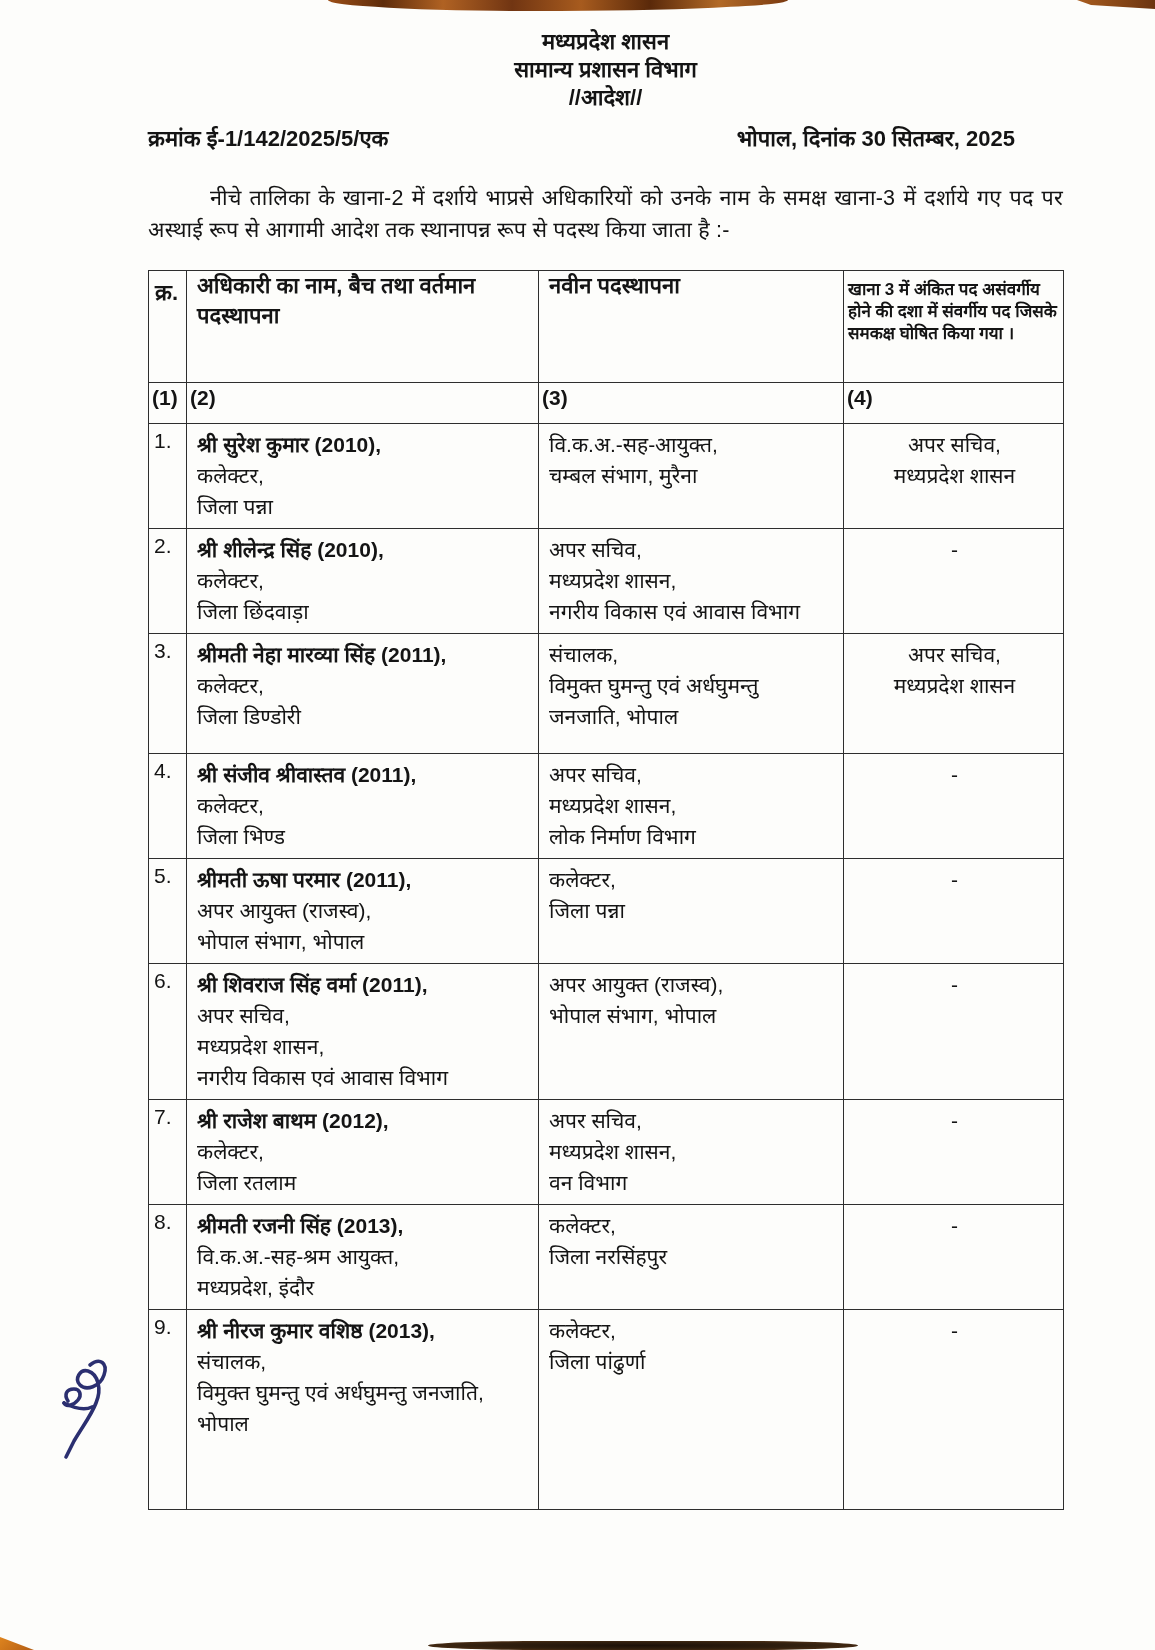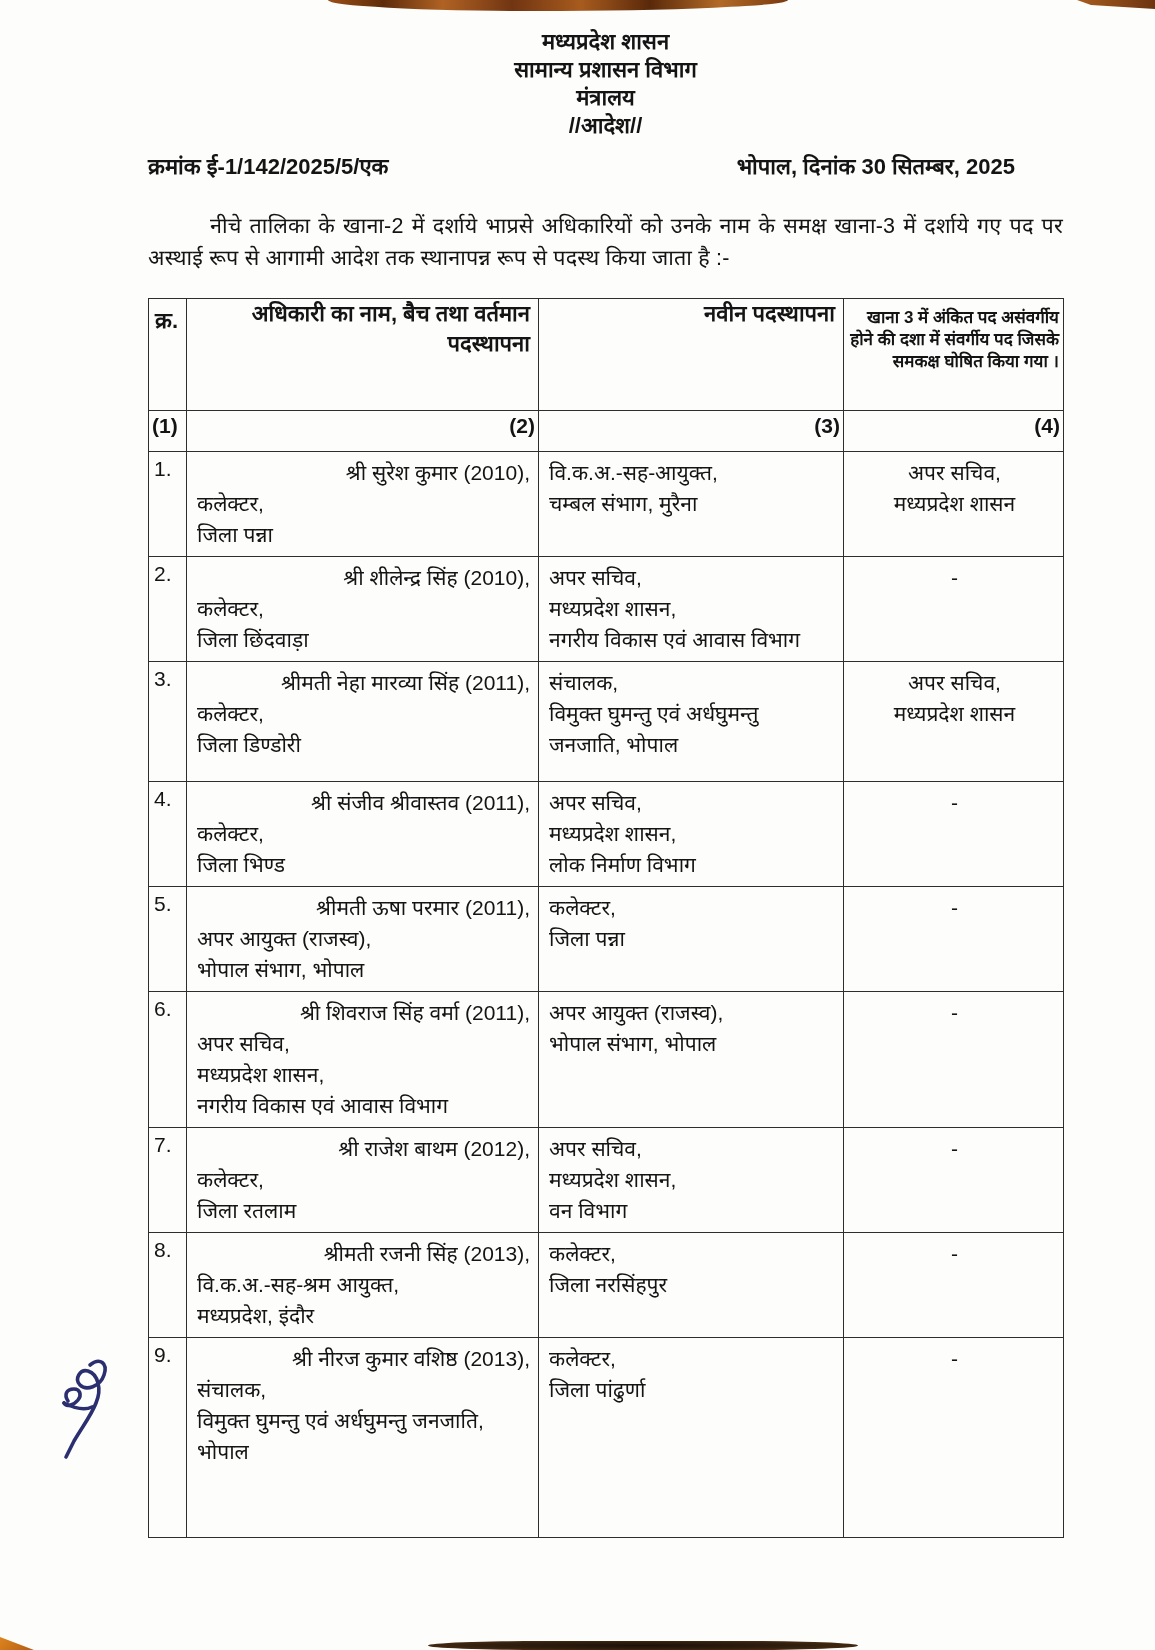--- a/index.html
+++ b/index.html
@@ -51,51 +51,50 @@
     border-collapse:collapse;margin-top:24px;width:915px;table-layout:fixed;
     font-size:21px;
   }
   .order-table col.c1{width:38px;}
   .order-table col.c2{width:352px;}
   .order-table col.c3{width:305px;}
   .order-table col.c4{width:220px;}
   .order-table th,.order-table td{
     border:1.6px solid #2e2e2e;vertical-align:top;padding:5px 8px 6px 10px;
   }
-  .order-table thead th{font-weight:bold;text-align:right;vertical-align:top;}
+  .order-table thead th{font-weight:bold;text-align:left;vertical-align:top;}
   th.h-sn{text-align:left;padding-left:6px;font-size:22px;}
   th.h-officer,th.h-new{font-size:22px;padding-top:0;line-height:30px;}
   th.h-equiv{font-size:17px;line-height:22px;padding:8px 4px;}
   tr.subhead th{font-weight:bold;font-size:21px;height:34px;padding:3px;}
   tr.subhead th.h-sn{text-align:left;}
 
   td.sn-cell{text-align:left;padding-left:5px;padding-right:2px;}
   td.officer-cell{line-height:31px;}
-  td.officer-cell .name{font-weight:normal;text-align:right;}
+  td.officer-cell .name{font-weight:bold;}
   td.newpost-cell{line-height:31px;}
   td.equiv-cell{text-align:center;line-height:31px;}
 
   .signature{position:absolute;left:22px;top:1345px;width:110px;height:120px;}
 
   .hdr-row{height:112px;}
 </style>
 </head>
 <body>
 
 <div class="wood-top"></div>
 <div class="wood-top-right"></div>
 <div class="wood-bottom-bar"></div>
 <div class="wood-bottom-left"></div>
 
 <div class="sheet">
 
   <div class="doc-header">
     <div>मध्यप्रदेश शासन</div>
     <div>सामान्य प्रशासन विभाग</div>
-    <div>मंत्रालय</div>
     <div>//आदेश//</div>
   </div>
 
   <div class="ref-line">
     <span>क्रमांक ई-1/142/2025/5/एक</span>
     <span class="place-date">भोपाल, दिनांक 30 सितम्बर, 2025</span>
   </div>
 
   <div class="intro">नीचे तालिका के खाना-2 में दर्शाये भाप्रसे अधिकारियों को उनके नाम के समक्ष खाना-3  में दर्शाये गए पद पर अस्थाई रूप से आगामी आदेश तक स्थानापन्न रूप से पदस्थ किया जाता है :-</div>
 

